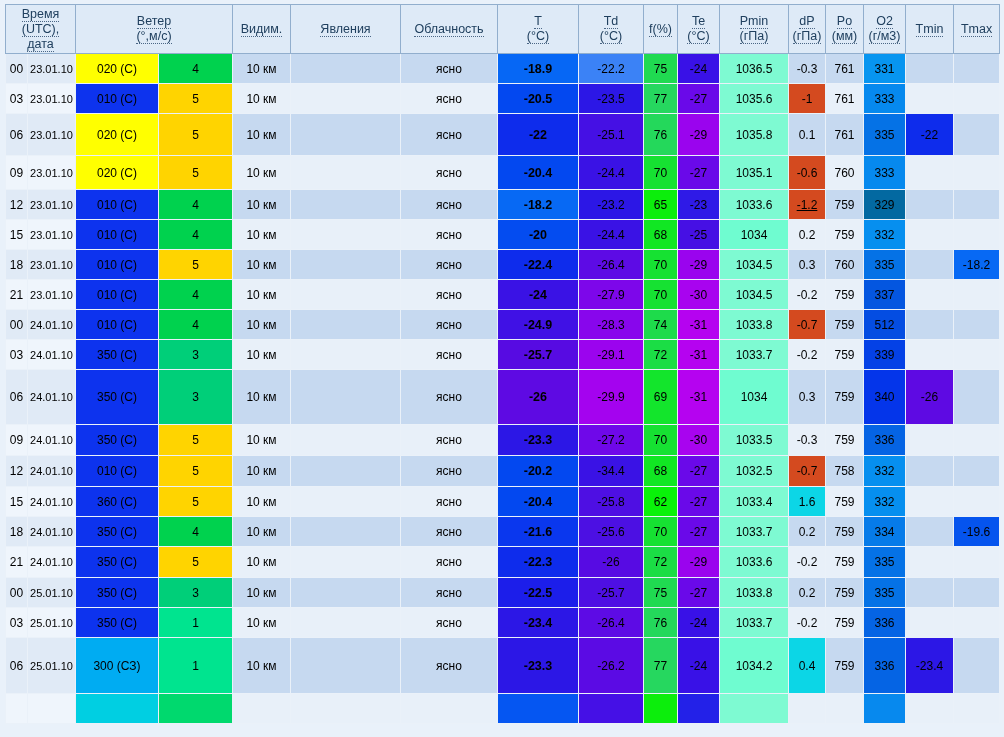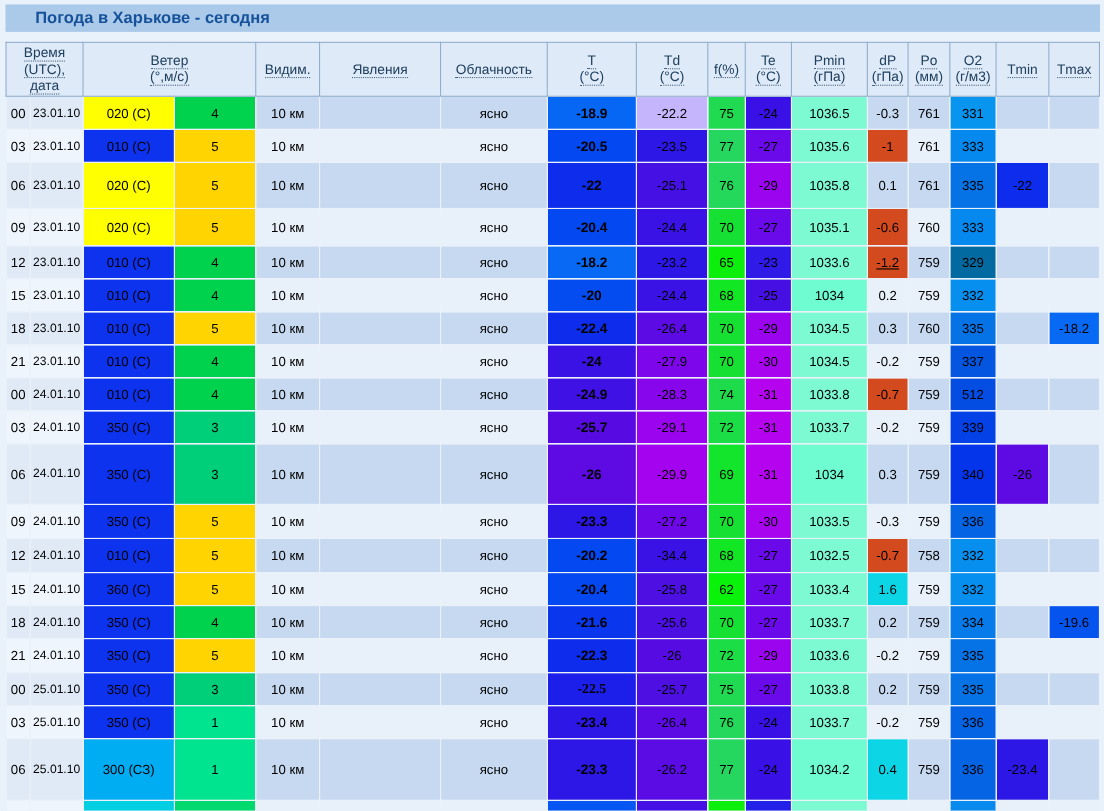--- a/index.html
+++ b/index.html
@@ -14,21 +14,20 @@
   tr.odd  td.tcol{background:#e0eaf6;}
   tr.even td{background:#e8f0f9;}
   tr.even td.tcol{background:#eff5fc;}
   td.bold{font-weight:bold;font-size:12.5px;}
   td.date{font-size:11px;}
 </style>
 </head>
 <body>
 
 <div class="page">
-  <div class="titlebar">Погода в Харькове - сегодня</div>
   <table>
     <colgroup>
         <col style="width: 22px;">
         <col style="width: 48px;">
         <col style="width: 83px;">
         <col style="width: 74px;">
         <col style="width: 58px;">
         <col style="width: 110px;">
         <col style="width: 97px;">
         <col style="width: 81px;">
@@ -103,21 +102,21 @@
     <tbody>
         <tr class="odd" style="height: 30px;">
           <td class="tcol">00</td>
           <td class="tcol date">23.01.10</td>
           <td style="background: rgb(255, 255, 0);">020 (С)</td>
           <td style="background: rgb(0, 210, 78);">4</td>
           <td>10 км</td>
           <td></td>
           <td>ясно</td>
           <td class="bold" style="background: rgb(6, 103, 245);">-18.9</td>
-          <td style="background: #c4b5fd;">-22.2</td>
+          <td style="background: #3b82f6;">-22.2</td>
           <td style="background: rgb(32, 218, 81);">75</td>
           <td style="background: rgb(57, 17, 231);">-24</td>
           <td style="background: rgb(126, 250, 210);">1036.5</td>
           <td>-0.3</td>
           <td>761</td>
           <td style="background: rgb(7, 149, 240);">331</td>
           <td></td>
           <td></td>
         </tr>
         <tr class="even" style="height: 30px;">
@@ -406,21 +405,21 @@
           <td></td>
         </tr>
         <tr class="odd" style="height: 30px;">
           <td class="tcol">00</td>
           <td class="tcol date">25.01.10</td>
           <td style="background: rgb(13, 51, 238);">350 (С)</td>
           <td style="background: rgb(0, 207, 121);">3</td>
           <td>10 км</td>
           <td></td>
           <td>ясно</td>
-          <td class="bold" style="background: rgb(28, 30, 234); font-family: Liberation Serif, serif;">-22.5</td>
+          <td class="bold" style="background: rgb(28, 30, 234);">-22.5</td>
           <td style="background: rgb(78, 15, 227);">-25.7</td>
           <td style="background: rgb(32, 218, 81);">75</td>
           <td style="background: rgb(106, 9, 233);">-27</td>
           <td style="background: rgb(126, 250, 210);">1033.8</td>
           <td>0.2</td>
           <td>759</td>
           <td style="background: rgb(5, 114, 230);">335</td>
           <td></td>
           <td></td>
         </tr>

